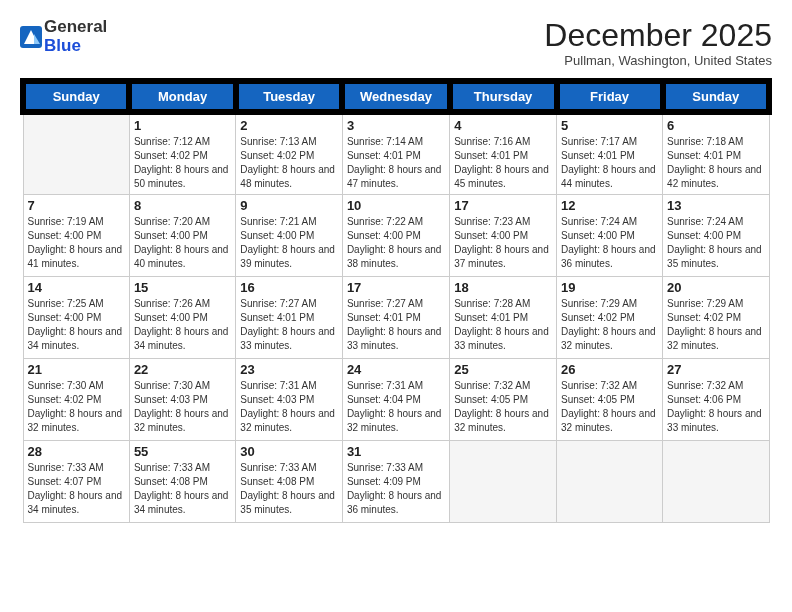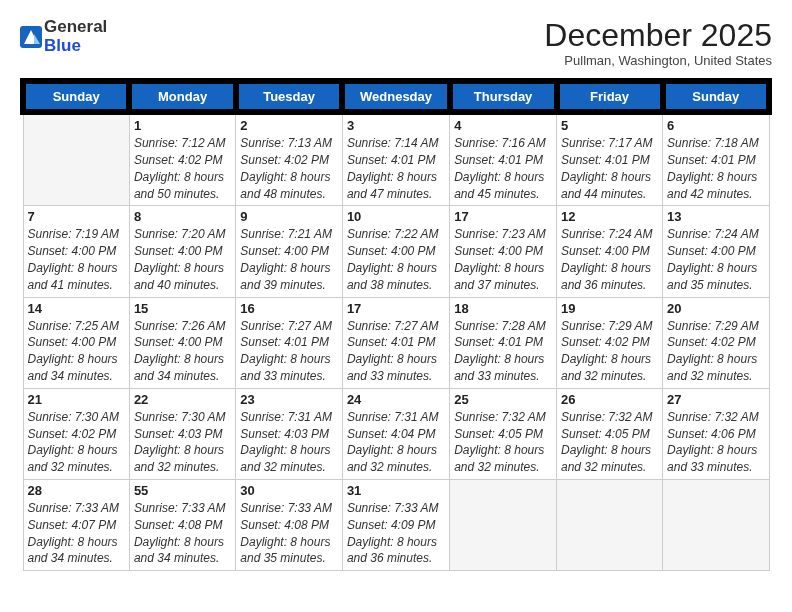--- a/index.html
+++ b/index.html
@@ -73,24 +73,23 @@
     .calendar td.empty {
       background: #f5f5f5;
     }
     .day-number {
       font-size: 13px;
       font-weight: bold;
       color: #222;
       margin-bottom: 2px;
     }
     .day-info {
-      font-size: 12px;
+      font-size: 10px;
       color: #333;
       line-height: 1.4;
-      font-style: italic;
     }
     tr.week-row td {
       height: 82px;
     }
   </style>
 </head>
 <body>
 
 <div class="page">
   <div class="header">

